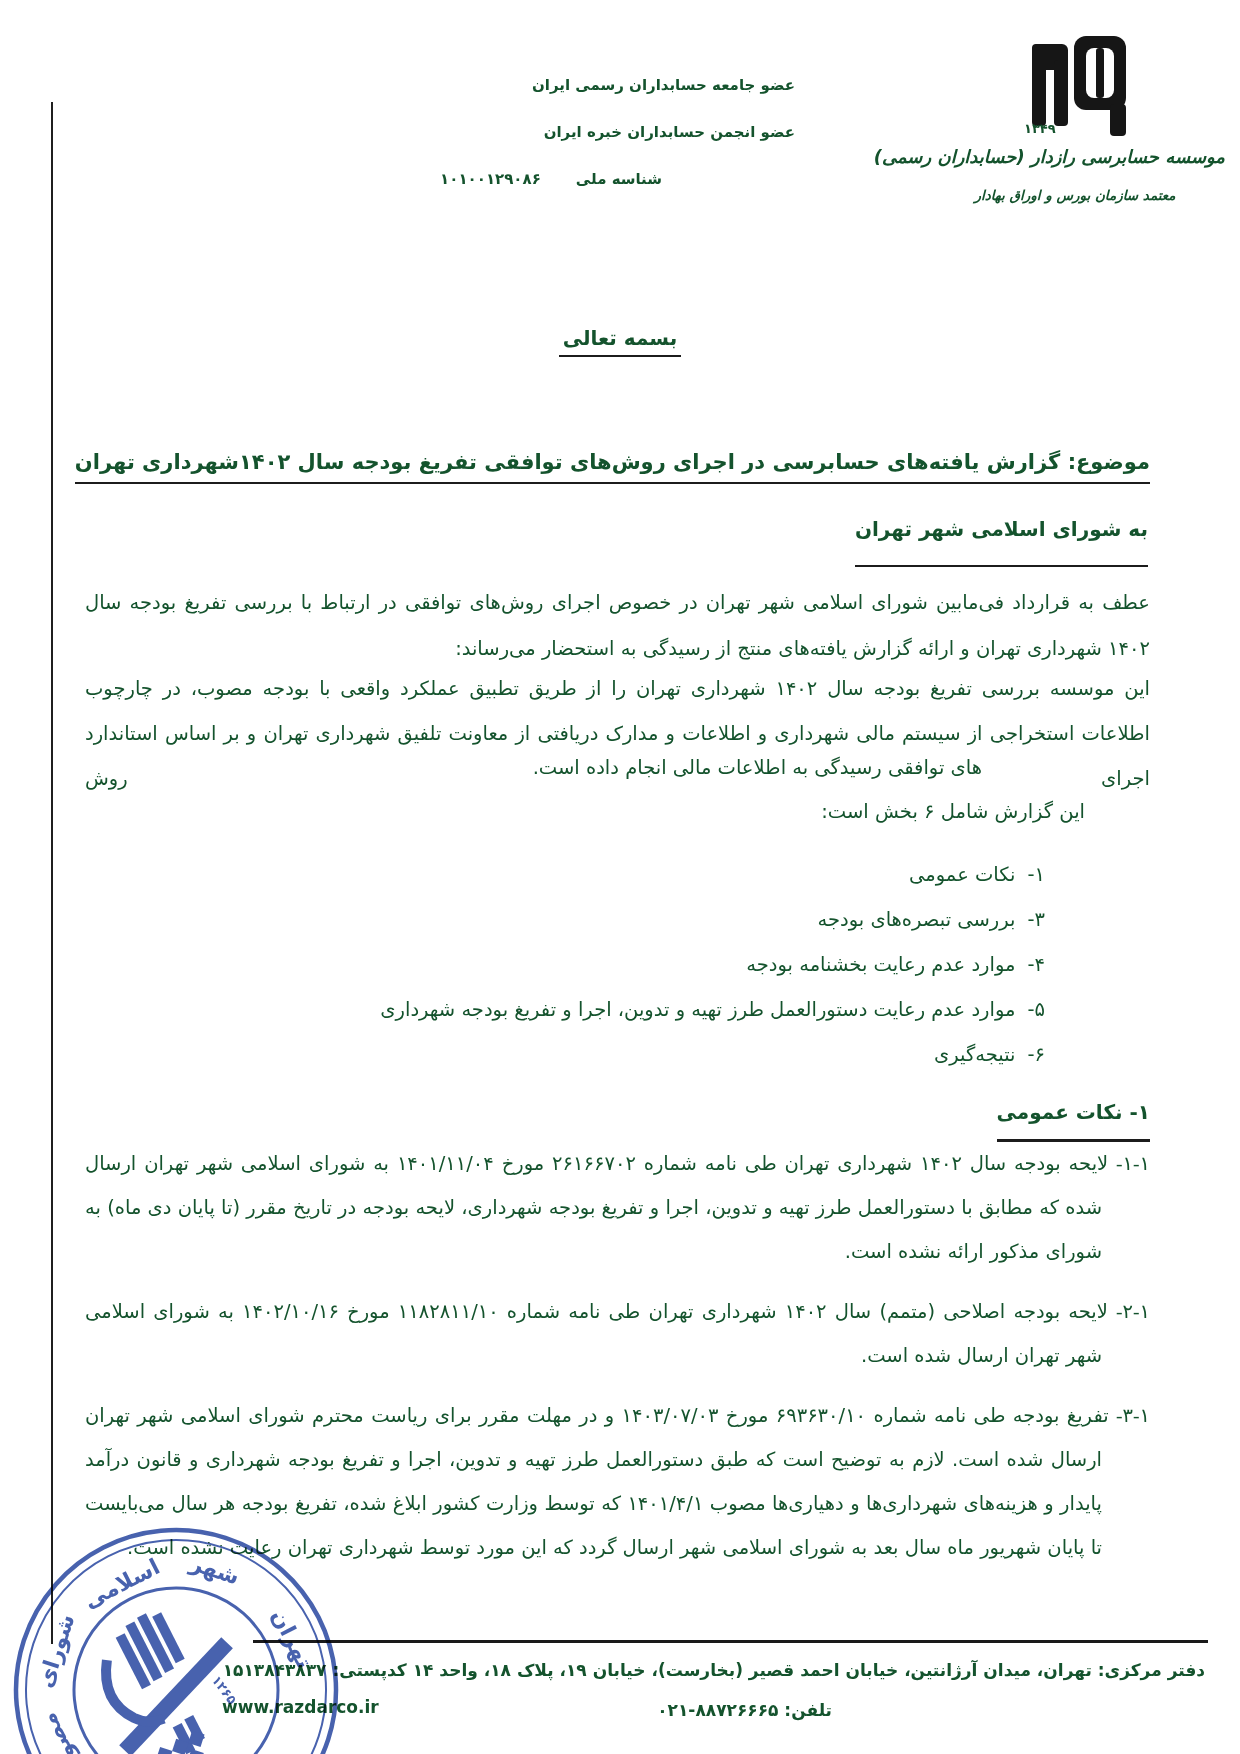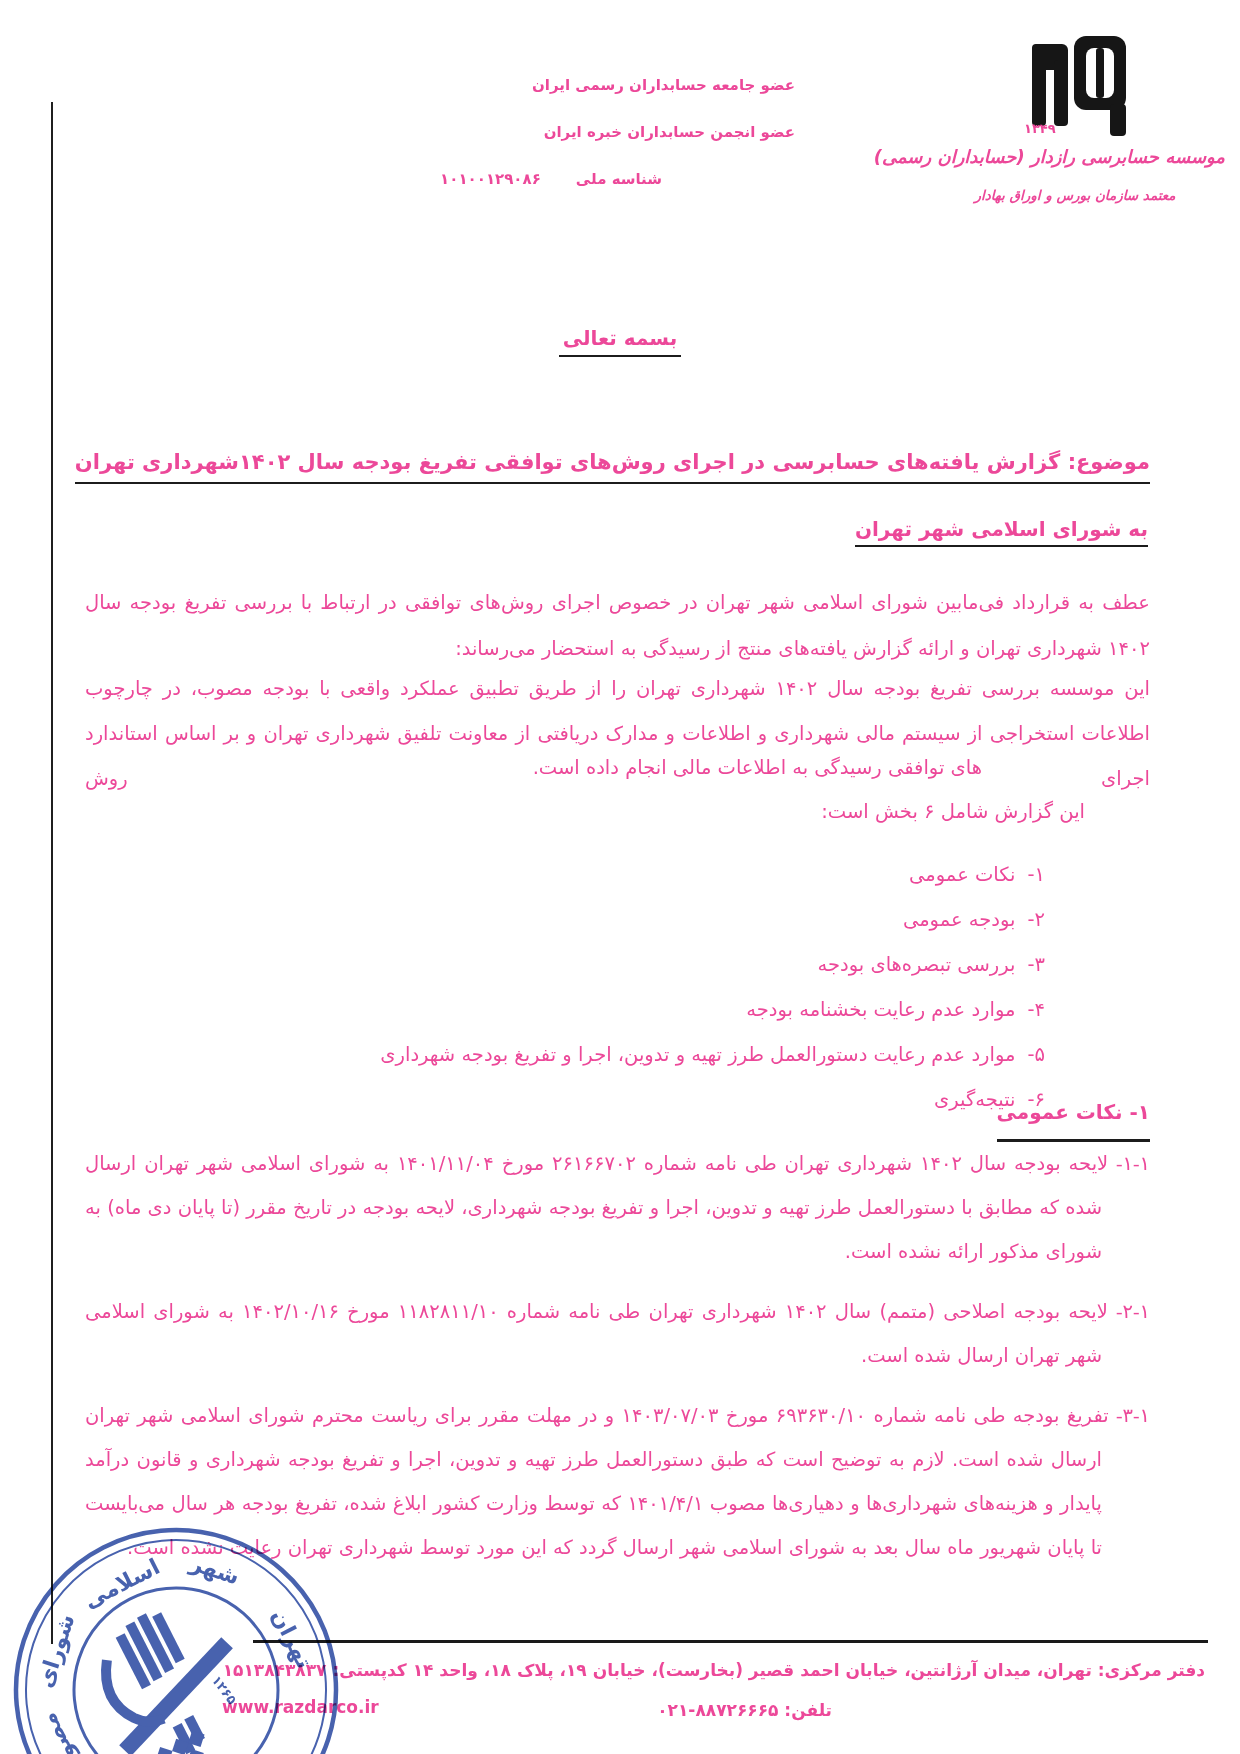--- a/index.html
+++ b/index.html
@@ -5,21 +5,21 @@
   * { margin:0; padding:0; box-sizing:border-box; }
   html,body { background:#e8e8e8; }
   .page {
     position:relative;
     width:1240px; height:1754px;
     margin:0 auto;
     background:#ffffff;
     overflow:hidden;
     direction:rtl;
     font-family:"DejaVu Sans", sans-serif;
-    color:#ec4899;
+    color:#14532d;
   }
   .abs { position:absolute; }
 
   
   .scan-edge-v { left:51px; top:102px; width:2px; height:1542px; background:#1f1f1f; }
   .footer-rule { top:1640px; left:253px; width:955px; height:3px; background:#1a1a1a; }
 
   
   .memberships { top:62px; right:445px; text-align:right; font-size:15px; font-weight:bold; }
   .memberships .m-line { line-height:47px; letter-spacing:0.5px; white-space:nowrap; }
@@ -31,21 +31,21 @@
   .firm-name { top:146px; right:15px; width:300px; text-align:center; font-size:18px; font-weight:bold; font-style:italic; white-space:nowrap; }
   .firm-subtitle { top:187px; right:15px; width:300px; text-align:center; font-size:13.5px; font-weight:bold; font-style:italic; white-space:nowrap; }
 
   .besmeh { top:326px; left:0; width:100%; text-align:center; font-size:20px; font-weight:bold; }
   .besmeh span { border-bottom:2px solid #1c1c1c; padding:0 4px 5px 4px; }
 
   .subject { top:450px; right:90px; left:78px; text-align:right; font-size:21px; font-weight:bold; white-space:nowrap; }
   .subject span { border-bottom:2.5px solid #1c1c1c; padding-bottom:8px; }
 
   .addressee { top:517px; right:92px; font-size:20px; font-weight:bold; }
-  .addressee span { border-bottom:2px solid #1c1c1c; padding-bottom:4px; }
+  .addressee span { border-bottom:2px solid #1c1c1c; padding-bottom:24px; }
 
   .body-par { right:90px; left:85px; font-size:19.5px; line-height:46px; text-align:justify; text-align-last:right; }
   .p1 { top:580px; }
   .p2a { top:666px; line-height:45px; text-align-last:justify; }
   .p2b { top:756px; right:258px; left:auto; font-size:19.5px; white-space:nowrap; }
   .toc-intro { top:800px; right:155px; font-size:19.5px; white-space:nowrap; }
 
   .toc { top:852px; right:195px; font-size:19.5px;margin-left:16px; }
   .toc-row { line-height:45px; white-space:nowrap; }
   .toc-num { display:inline-block; margin-left:12px; }
@@ -110,21 +110,20 @@
     <span>به شورای اسلامی شهر تهران</span>
   </div>
 
   <p class="abs body-par p1">عطف به قرارداد فی‌مابین شورای اسلامی شهر تهران در خصوص اجرای روش‌های توافقی در ارتباط با بررسی تفریغ بودجه سال ۱۴۰۲ شهرداری تهران و ارائه گزارش یافته‌های منتج از رسیدگی به استحضار می‌رساند:</p>
   <p class="abs body-par p2a">این موسسه بررسی تفریغ بودجه سال ۱۴۰۲ شهرداری تهران را از طریق تطبیق عملکرد واقعی با بودجه مصوب، در چارچوب اطلاعات استخراجی از سیستم مالی شهرداری و اطلاعات و مدارک دریافتی از معاونت تلفیق شهرداری تهران و بر اساس استاندارد اجرای روش</p>
   <p class="abs p2b">های توافقی رسیدگی به اطلاعات مالی انجام داده است.</p>
   <p class="abs toc-intro">این گزارش شامل ۶ بخش است:</p>
 
   <div class="abs toc">
     <div class="toc-row"><span class="toc-num">۱-</span><span>نکات عمومی</span></div>
-    <div class="toc-row"><span class="toc-num">۲-</span><span>بودجه عمومی</span></div>
     <div class="toc-row"><span class="toc-num">۳-</span><span>بررسی تبصره‌های بودجه</span></div>
     <div class="toc-row"><span class="toc-num">۴-</span><span>موارد عدم رعایت بخشنامه بودجه</span></div>
     <div class="toc-row"><span class="toc-num">۵-</span><span>موارد عدم رعایت دستورالعمل طرز تهیه و تدوین، اجرا و تفریغ بودجه شهرداری</span></div>
     <div class="toc-row"><span class="toc-num">۶-</span><span>نتیجه‌گیری</span></div>
   </div>
 
   <div class="abs sec-heading">
     <span>۱- نکات عمومی</span>
   </div>
 

